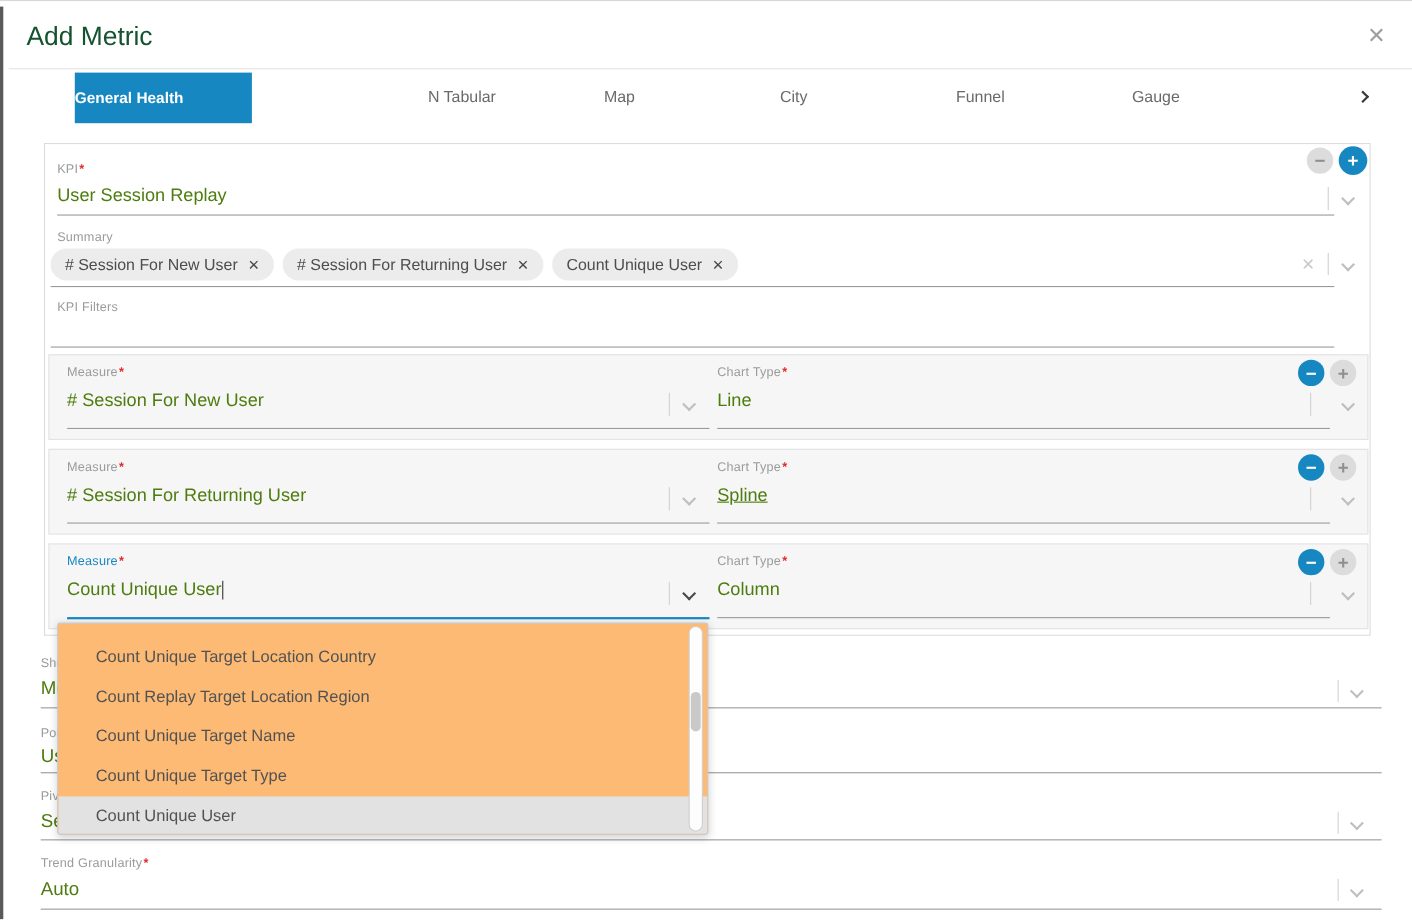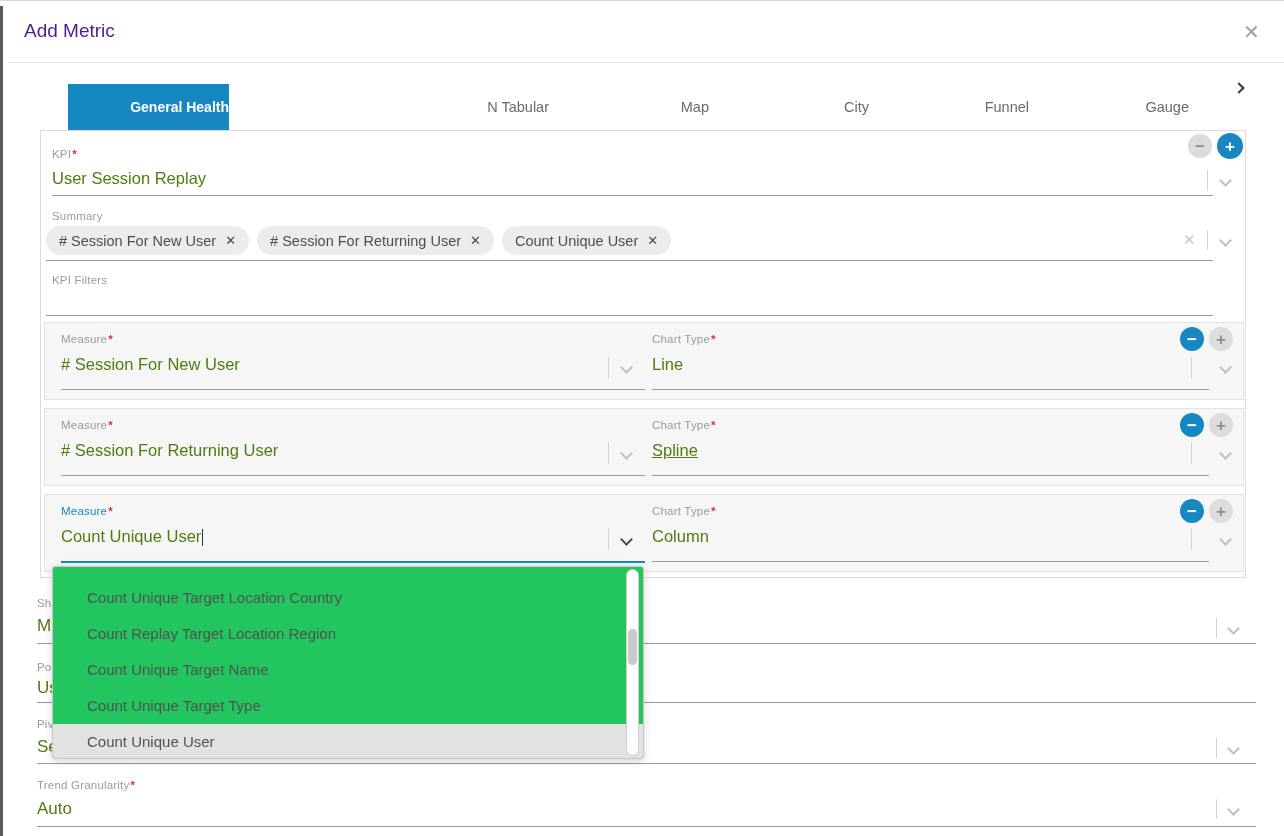--- a/index.html
+++ b/index.html
@@ -21,35 +21,35 @@
             font-size:17px; font-weight:bold; line-height:1; cursor:pointer; }
   .circle.blue { background:#1787c2; color:#fff; }
   .circle.gray { background:#dcdcdc; color:#8f8f8f; }
   .chev { position:absolute; width:9px; height:9px;
           border-left:2px solid #bfbfbf; border-bottom:2px solid #bfbfbf;
           transform:rotate(-45deg); }
   .chev.dark { border-color:#4a4a4a; }
   .chev-right { position:absolute; width:8px; height:8px;
           border-top:2px solid #3a3a3a; border-right:2px solid #3a3a3a;
           transform:rotate(45deg); }
-  .tab { position:absolute; top:66px; height:46px; line-height:46px; text-align:right;
-         font-size:14.5px; color:#6a6a6a; cursor:pointer;margin-top:18px; }
+  .tab { position:absolute; top:66px; height:46px; line-height:46px; text-align:left;
+         font-size:14.5px; color:#6a6a6a; cursor:pointer; }
   .tab.active { background:#1787c2; color:#fff; font-weight:bold; font-size:14px; }
   .panel { position:absolute; border:1px solid #dcdcdc; background:#fff; }
   .mrow { position:absolute; left:44px; width:1200px; height:78px;
           background:#f6f6f6; border:1px solid #e3e3e3; }
   .chips { position:absolute; display:flex; gap:8px; }
   .chip { display:inline-flex; align-items:center; gap:9px; height:29px;
           background:#ececec; border-radius:15px; padding:0 13px;
           font-size:14.5px; color:#4d4d4d; white-space:nowrap; }
   .chip-x { font-size:13px; font-weight:bold; color:#474747; cursor:pointer; }
   .cursorbar { display:inline-block; width:1px; height:17px; background:#333;
                vertical-align:middle; margin-left:1px; }
   #dropdown { position:absolute; left:52px; top:566px; width:592px; height:193px;
-              background:#22c55e; border:1px solid #c9c9c9; border-radius:3px;
+              background:#fdba74; border:1px solid #c9c9c9; border-radius:3px;
               box-shadow:0 2px 8px rgba(0,0,0,.18); z-index:10; overflow:hidden; }
   .dd-item { height:36px; line-height:36px; padding-left:34px; font-size:15px;
              color:#525252; white-space:nowrap; cursor:pointer; }
   .dd-item.hl { background:#e2e2e2; }
   .dd-clip { height:13px; overflow:hidden; }
   .dd-clip .dd-item { margin-top:-26px; }
   #dd-track { position:absolute; right:4px; top:2px; width:13px; height:187px;
               border:1px solid #cfcfcf; border-radius:7px; background:#fdfdfd; }
   #dd-thumb { position:absolute; right:6px; top:62px; width:9px; height:36px;
               background:#c9c9c9; border-radius:5px; }
@@ -58,21 +58,21 @@
   #header-divider { position:absolute; left:8px; top:62px; width:1276px; height:1px; background:#e4e4e4; }
   .close-x { font-size:20px; font-weight:bold; color:#9e9e9e; cursor:pointer; }
 </style>
 </head>
 <body>
 
 <div id="page">
   <div id="top-hairline"></div>
   <div id="edge-strip"></div>
 
-  <div class="abs" style="left:24px; top:20px; font-size:19px; color:#4c1d95;">Add Metric</div>
+  <div class="abs" style="left:24px; top:20px; font-size:24px; color:#14532d;">Add Metric</div>
   <div class="abs close-x" style="left:1243px; top:20px;">✕</div>
   <div id="header-divider"></div>
 
   <div class="tab active" style="left:68px; width:161px;">General Health</div>
   <div class="tab" style="left:389px; width:160px;">N Tabular</div>
   <div class="tab" style="left:549px; width:160px;">Map</div>
   <div class="tab" style="left:709px; width:160px;">City</div>
   <div class="tab" style="left:869px; width:160px;">Funnel</div>
   <div class="tab" style="left:1029px; width:160px;">Gauge</div>
   <span class="chev-right" style="left:1235px; top:84px;"></span>

